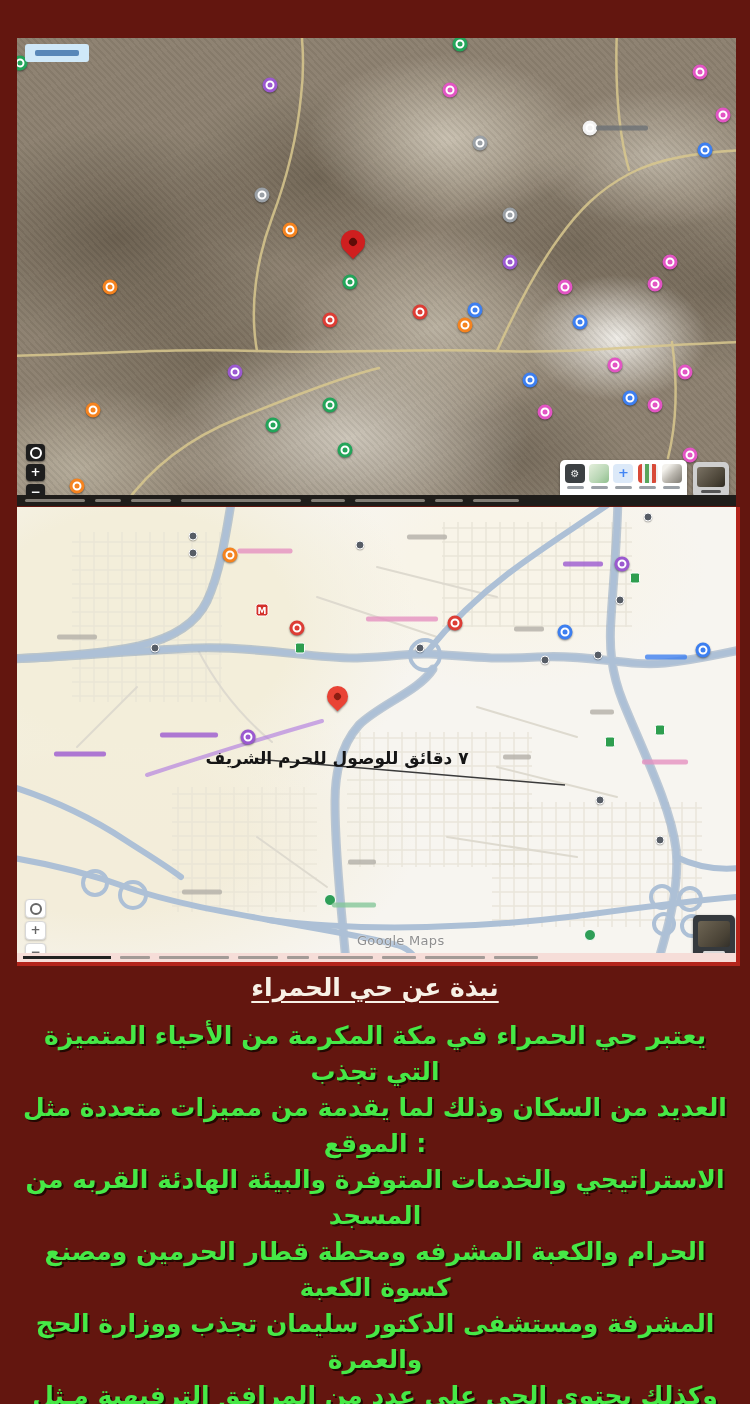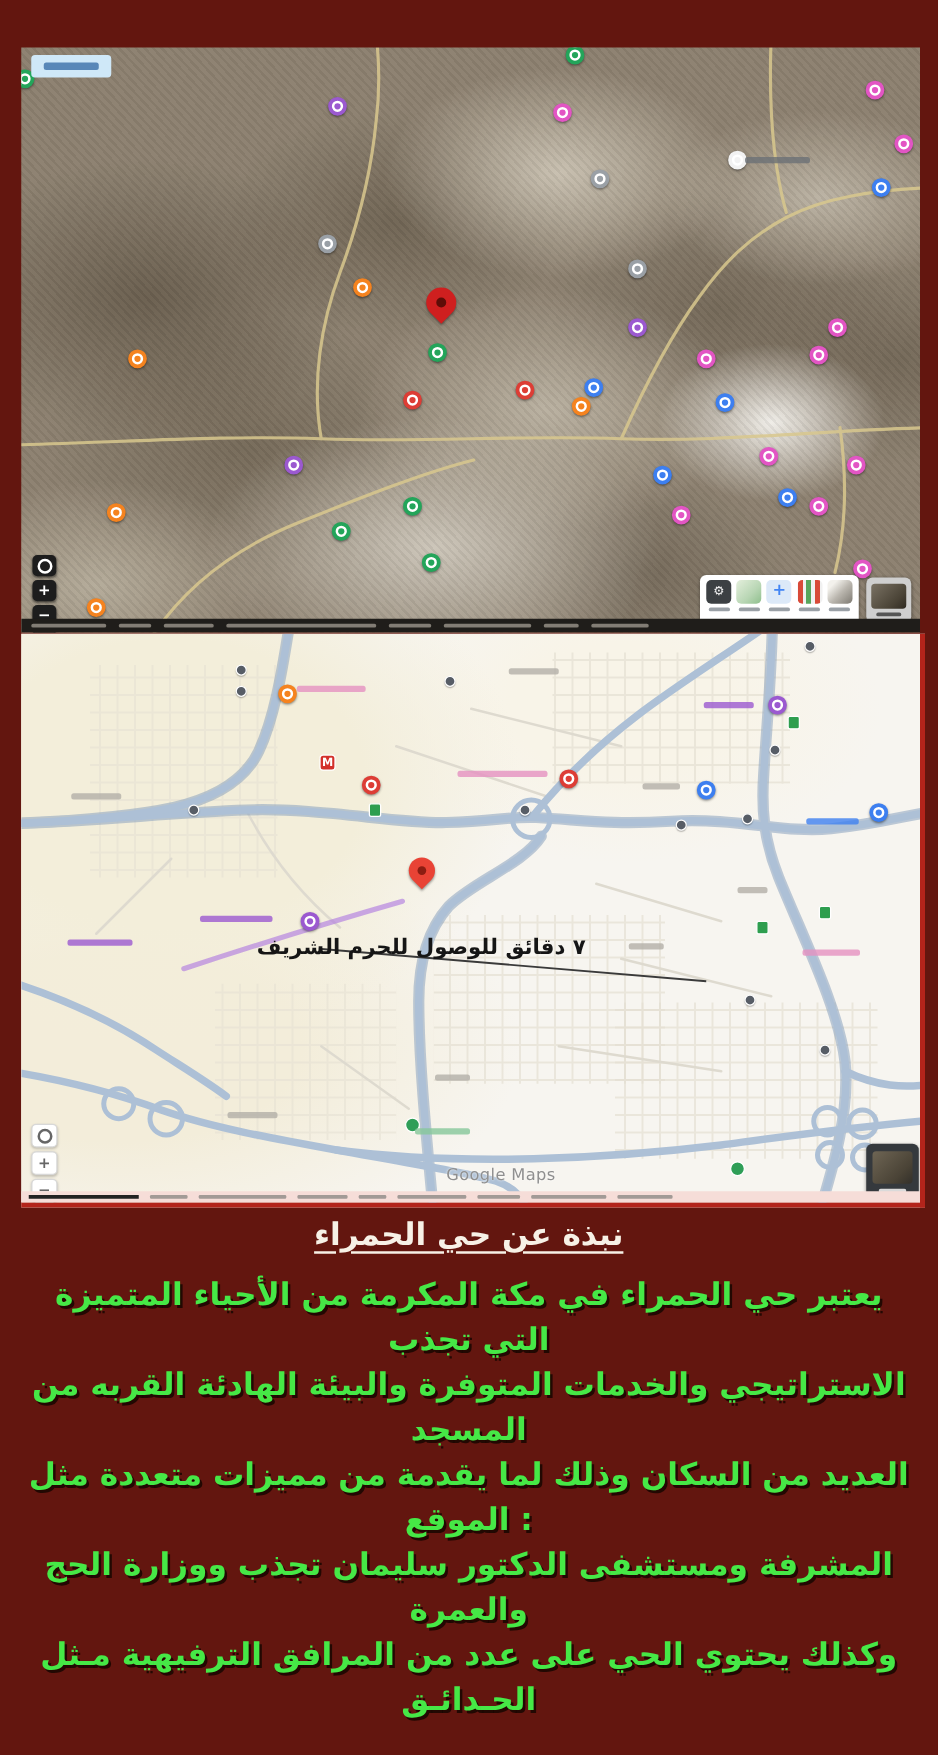--- a/index.html
+++ b/index.html
@@ -419,21 +419,22 @@
         <span style="width:55px"></span>
         <span style="width:34px"></span>
       <span style="width:60px"></span>
         <span style="width:44px"></span>
     </div>
   </div>
 
   <div class="article-heading"><u>نبذة عن حي الحمراء</u></div>
   <div class="article-body">
     <span>يعتبر حي الحمراء في مكة المكرمة من الأحياء المتميزة التي تجذب</span>
+    <span>العديد من السكان وذلك لما يقدمة من مميزات متعددة  مثل : الموقع</span>
     <span>الاستراتيجي والخدمات المتوفرة والبيئة الهادئة القربه من المسجد</span>
-    <span>العديد من السكان وذلك لما يقدمة من مميزات متعددة  مثل : الموقع</span>
+    <span>الحرام والكعبة المشرفه ومحطة قطار الحرمين ومصنع كسوة الكعبة</span>
     <span>المشرفة ومستشفى الدكتور سليمان تجذب ووزارة الحج والعمرة</span>
     <span>وكذلك يحتوي الحي على عدد من المرافق الترفيهية مـثل الحـدائـق</span>
 
   </div>
 
 
 </div>
 
 </body></html>

